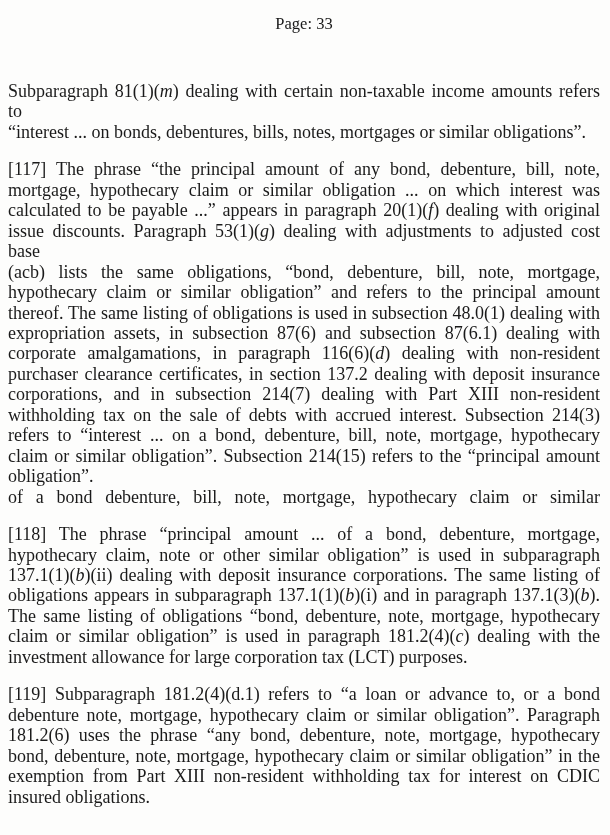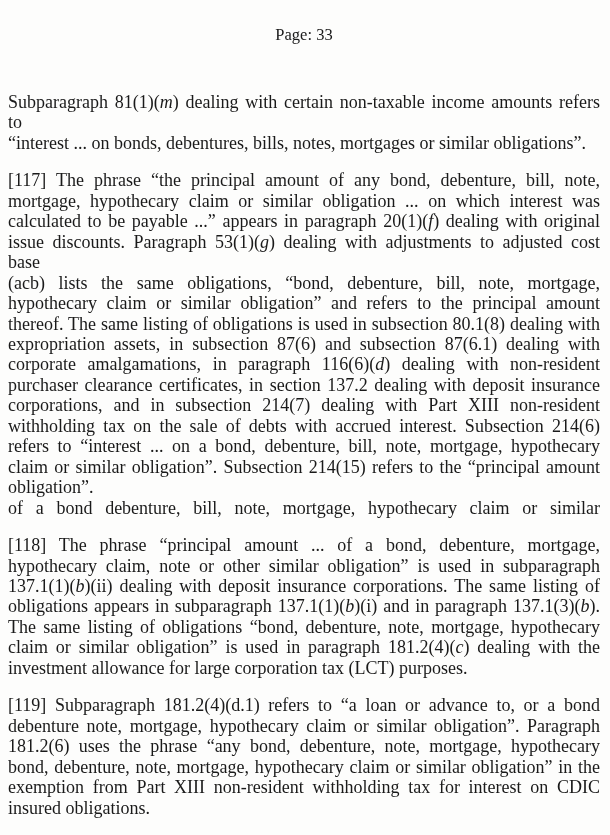--- a/index.html
+++ b/index.html
@@ -6,21 +6,21 @@
   body {
     width: 610px;
     height: 835px;
     overflow: hidden;
     background: #fdfdfc;
   }
   .page {
     box-sizing: border-box;
     width: 610px;
     height: 835px;
-    padding: 25px 10px 0 8px;
+    padding: 14px 10px 0 8px;
     background: var(--paper, #fdfdfc);
     color: var(--ink, #1a1a1a);
     font-family: "Liberation Serif", "DejaVu Serif", serif;
   }
   .page-header {
     text-align: center;
     font-size: 16.5px;
     line-height: 20px;
     margin-bottom: 47px;
   }
@@ -50,26 +50,26 @@
         <div class="line"><span>Subparagraph 81(1)(</span><i>m</i><span>) dealing with certain non-taxable income amounts refers to</span></div>
         <div class="line last"><span>“interest ... on bonds, debentures, bills, notes, mortgages or similar obligations”.</span></div>
       </div>
       <div class="doc-para">
         <div class="line"><span>[117] The phrase “the principal amount of any bond, debenture, bill, note,</span></div>
         <div class="line"><span>mortgage, hypothecary claim or similar obligation ... on which interest was</span></div>
         <div class="line"><span>calculated to be payable ...” appears in paragraph 20(1)(</span><i>f</i><span>) dealing with original</span></div>
         <div class="line"><span>issue discounts. Paragraph 53(1)(</span><i>g</i><span>) dealing with adjustments to adjusted cost base</span></div>
         <div class="line"><span>(acb) lists the same obligations, “bond, debenture, bill, note, mortgage,</span></div>
         <div class="line"><span>hypothecary claim or similar obligation” and refers to the principal amount</span></div>
-        <div class="line"><span>thereof. The same listing of obligations is used in subsection 80.1(8) dealing with</span></div>
+        <div class="line"><span>thereof. The same listing of obligations is used in subsection 48.0(1) dealing with</span></div>
         <div class="line"><span>expropriation assets, in subsection 87(6) and subsection 87(6.1) dealing with</span></div>
         <div class="line"><span>corporate amalgamations, in paragraph 116(6)(</span><i>d</i><span>) dealing with non-resident</span></div>
         <div class="line"><span>purchaser clearance certificates, in section 137.2 dealing with deposit insurance</span></div>
         <div class="line"><span>corporations, and in subsection 214(7) dealing with Part XIII non-resident</span></div>
-        <div class="line"><span>withholding tax on the sale of debts with accrued interest. Subsection 214(6)</span></div>
+        <div class="line"><span>withholding tax on the sale of debts with accrued interest. Subsection 214(3)</span></div>
         <div class="line"><span>refers to “interest ... on a bond, debenture, bill, note, mortgage, hypothecary</span></div>
         <div class="line"><span>claim or similar obligation”. Subsection 214(15) refers to the “principal amount</span></div>
         <div class="line last"><span>obligation”.</span></div>
         <div class="line"><span>of a bond debenture, bill, note, mortgage, hypothecary claim or similar</span></div>
       </div>
       <div class="doc-para">
         <div class="line"><span>[118] The phrase “principal amount ... of a bond, debenture, mortgage,</span></div>
         <div class="line"><span>hypothecary claim, note or other similar obligation” is used in subparagraph</span></div>
         <div class="line"><span>137.1(1)(</span><i>b</i><span>)(ii) dealing with deposit insurance corporations. The same listing of</span></div>
         <div class="line"><span>obligations appears in subparagraph 137.1(1)(</span><i>b</i><span>)(i) and in paragraph 137.1(3)(</span><i>b</i><span>).</span></div>

